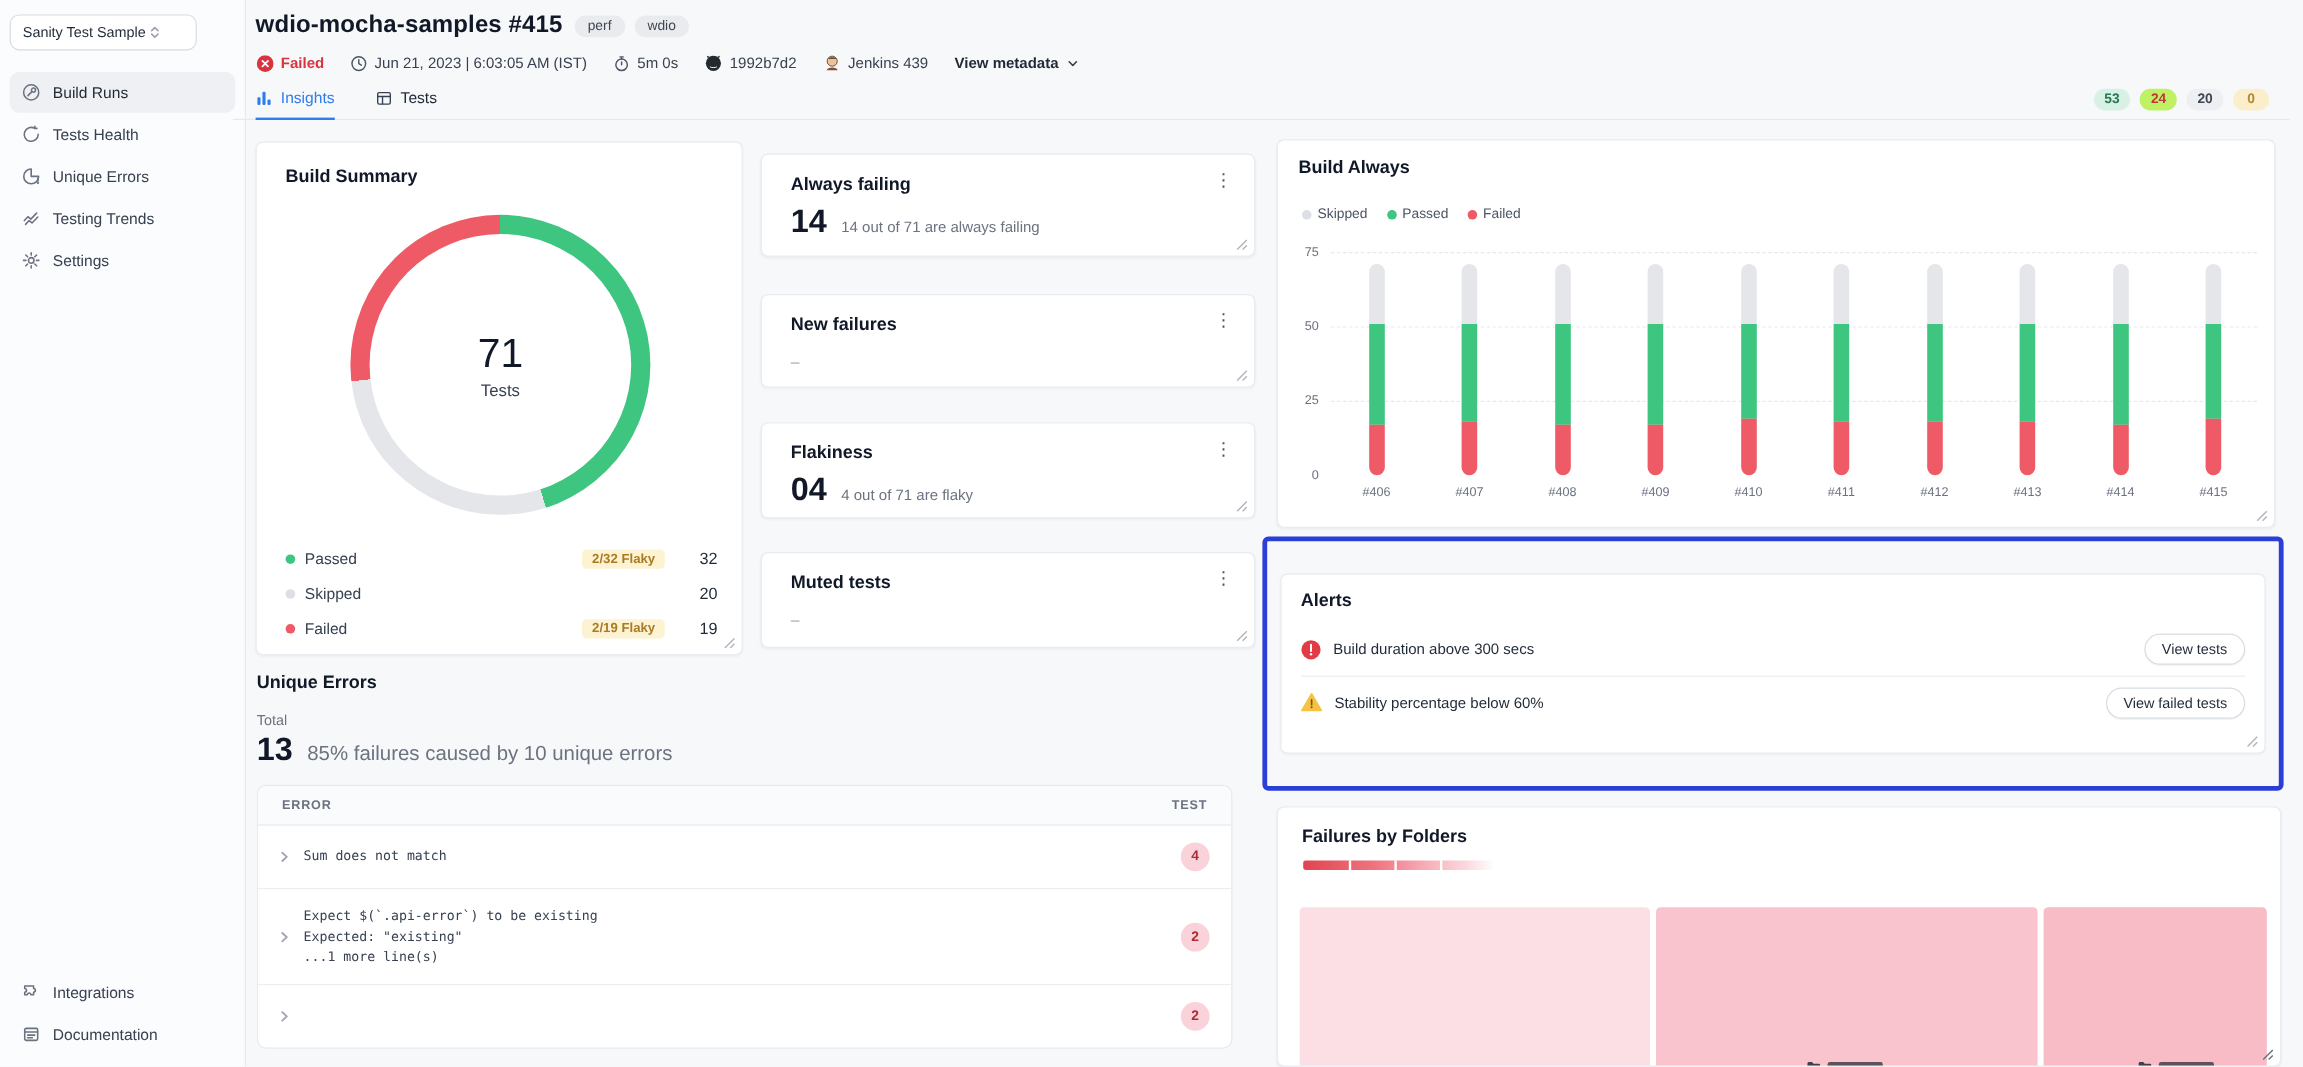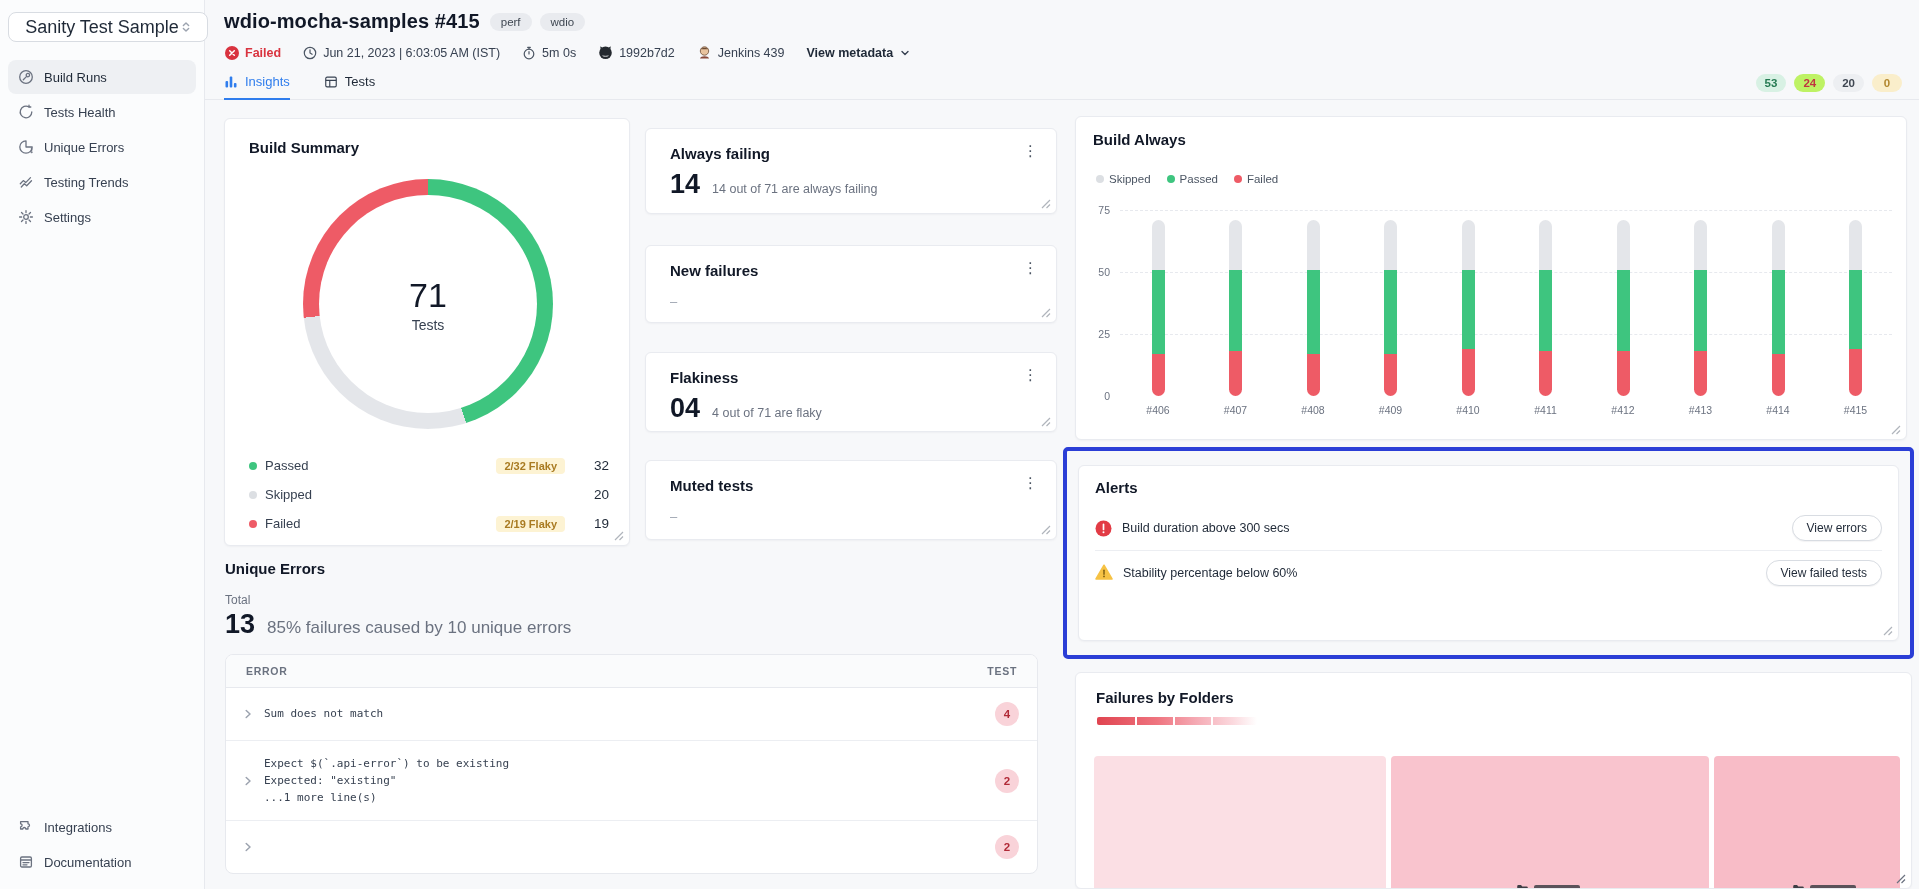--- a/index.html
+++ b/index.html
@@ -2,30 +2,30 @@
 <html><head>
 <meta charset="utf-8">
 <style>
   * { margin:0; padding:0; box-sizing:border-box; }
   html,body { width:1919px; height:889px; overflow:hidden; }
   body { font-family:"Liberation Sans","DejaVu Sans",sans-serif; background:#f7f8fa; color:#1f2937; font-size:13px; }
   .app { position:relative; width:1919px; height:889px; }
 
   
   .sidebar { position:absolute; left:0; top:0; width:205px; height:889px; background:#fbfcfd; border-right:1px solid #e7e9ee; }
-  .project-select { position:absolute; left:8px; top:12px; width:200px; height:30px; background:#fff; border:1px solid #d8dce2; border-radius:8px; display:flex; align-items:center; justify-content:center; padding:0 8px 0 10px; cursor:pointer; font-size:18px; color:#1f2937; }
+  .project-select { position:absolute; left:8px; top:12px; width:156px; height:30px; background:#fff; border:1px solid #d8dce2; border-radius:8px; display:flex; align-items:center; justify-content:flex-start; padding:0 8px 0 10px; cursor:pointer; font-size:12px; color:#1f2937; }
   .nav { position:absolute; left:8px; width:188px; }
   .nav-main { top:60px; }
   .nav-item { height:34px; margin-bottom:1px; display:flex; align-items:center; gap:10px; padding:0 10px; border-radius:8px; color:#374151; font-size:13px; cursor:pointer; }
   .nav-item.active { background:#eef0f3; color:#1f2937; }
   .nav-item svg { flex:0 0 auto; }
   .nav-footer-wrap { position:absolute; left:8px; top:810px; width:188px; }
 
   
-  .main { position:absolute; left:205px; top:0; width:1714px; height:843px; }
+  .main { position:absolute; left:194px; top:0; width:1714px; height:843px; }
   .page-header { position:absolute; left:0; top:0; width:1714px; height:100px; border-bottom:1px solid #e7e9ee; }
   .title-row { position:absolute; left:19px; top:10px; display:flex; align-items:center; gap:10px; }
   .page-title { font-size:20px; font-weight:700; color:#111827; letter-spacing:.1px; }
   .tag { background:#e9ebef; color:#3f4752; border-radius:999px; padding:3px 11px; font-size:11.5px; }
   .meta-row { position:absolute; left:20px; top:45px; display:flex; align-items:center; gap:22px; font-size:12.5px; color:#374151; }
   .meta-item { display:flex; align-items:center; gap:6px; }
   .status-failed { color:#d9333f; font-weight:600; font-style:normal; }
   .view-metadata { display:flex; align-items:center; gap:6px; font-weight:600; color:#1f2937; cursor:pointer; }
   .tabs-row { position:absolute; left:19px; top:71px; display:flex; gap:34px; height:29px; }
   .tab { display:flex; align-items:center; gap:7px; font-size:13px; color:#1f2937; cursor:pointer; padding-bottom:6px; border-bottom:2px solid transparent; }
@@ -75,21 +75,21 @@
   .bh-legend span.itm { display:flex; align-items:center; }
   .gridline { position:absolute; left:44px; width:772px; border-top:1px dashed #e7e9ee; }
   .ytick { position:absolute; left:6px; width:28px; text-align:right; font-size:10.5px; color:#6b7280; transform:translateY(-6px); }
   .bar { position:absolute; width:13px; display:flex; flex-direction:column-reverse; cursor:pointer; }
   .seg { width:13px; }
   .seg.first { border-radius:0 0 7px 7px; }
   .seg.last { border-radius:7px 7px 0 0; }
   .xlabel { position:absolute; width:60px; text-align:center; font-size:10.5px; color:#6b7280; top:287px; }
 
   
-  .alerts-highlight { position:absolute; left:858px; top:347px; width:851px; height:212px; border:4px solid #2b3ed6; border-radius:5px; padding:14px 11px; background:transparent; }
+  .alerts-highlight { position:absolute; left:858px; top:347px; width:851px; height:212px; border:4px solid #2b3ed6; border-radius:5px; padding:27px 11px; background:transparent; }
   .alerts-card { position:relative; width:100%; height:100%; background:#fff; border:1px solid #e9ebf0; border-radius:6px; box-shadow:0 1px 2px rgba(16,24,40,.04); }
   .alerts-card .card-title { position:absolute; left:16px; top:13px; }
   .alert-rows { position:absolute; left:16px; right:16px; top:40px; }
   .alert-row { display:flex; align-items:center; gap:10px; height:44px; }
   .alert-row + .alert-row { border-top:1px solid #eceef2; }
   .alert-text { font-size:12.5px; color:#1f2937; }
   .alert-btn { margin-left:auto; background:#fff; border:1px solid #d8dce2; border-radius:999px; padding:5px 14px; font-size:12px; color:#1f2937; cursor:pointer; box-shadow:0 1px 1px rgba(16,24,40,.05); font-family:inherit; }
 
   
   .unique-errors { position:absolute; left:20px; top:460px; width:833px; height:329px; overflow:hidden; }
@@ -449,21 +449,21 @@
         <div class="alerts-card">
           <div class="card-title">Alerts</div>
           <div class="alert-rows" id="alert-rows">
               <div class="alert-row">
                 <svg width="17" height="17" viewBox="0 0 17 17">
                   <circle cx="8.5" cy="8.5" r="8" fill="#e23b45"></circle>
                   <path d="M8.5 4.4v5" stroke="#fff" stroke-width="1.7" stroke-linecap="round"></path>
                   <circle cx="8.5" cy="12.2" r="1" fill="#fff"></circle>
                 </svg>
                 <span class="alert-text">Build duration above 300 secs</span>
-                <button class="alert-btn">View errors</button>
+                <button class="alert-btn">View tests</button>
               </div>
               <div class="alert-row">
                 <svg width="18" height="17" viewBox="0 0 18 17">
                   <path d="M9 1.2 17 15H1z" fill="#f6c244" stroke="#f6c244" stroke-width="1.5" stroke-linejoin="round"></path>
                   <path d="M9 6.2v4" stroke="#7a5a10" stroke-width="1.4" stroke-linecap="round"></path>
                   <circle cx="9" cy="12.4" r=".9" fill="#7a5a10"></circle>
                 </svg>
                 <span class="alert-text">Stability percentage below 60%</span>
                 <button class="alert-btn">View failed tests</button>
               </div>

